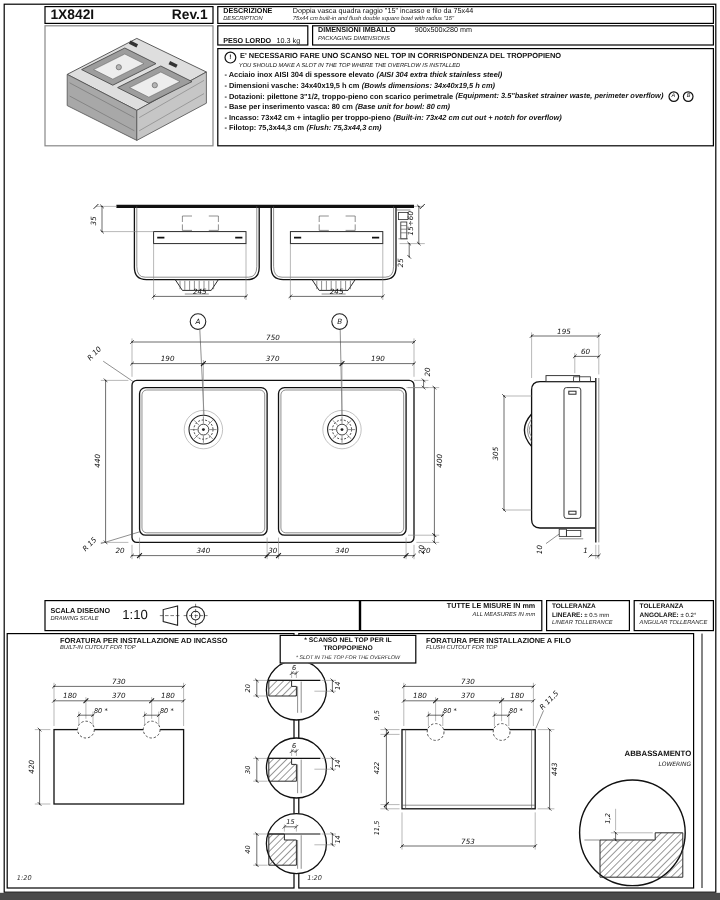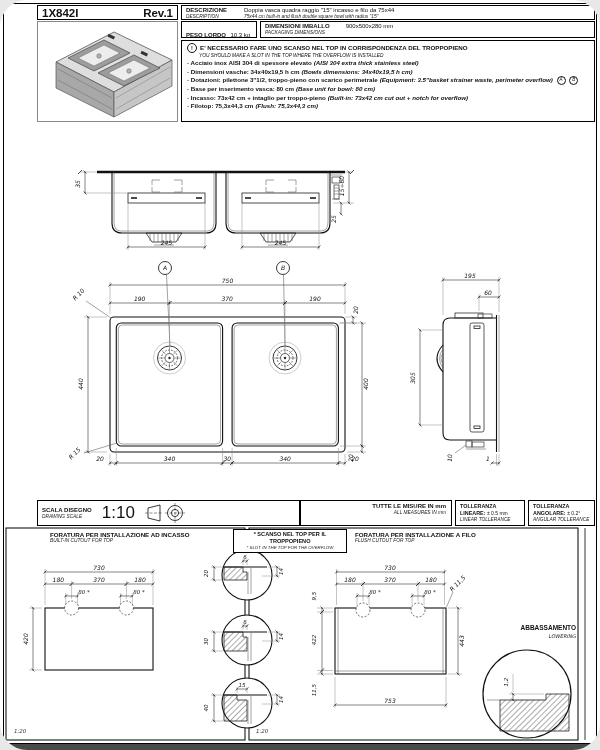--- a/index.html
+++ b/index.html
@@ -1,17 +1,17 @@
 <!DOCTYPE html>
 <html><head>
 <meta charset="utf-8">
 <style>
   html,body{margin:0;padding:0;background:#e8e8e8;}
   .page{position:relative;width:600px;height:750px;background:#fff;overflow:hidden;
-        font-family:"Liberation Sans",sans-serif;color:#111;border-radius:27px;}
+        font-family:"Liberation Sans",sans-serif;color:#111;}
   .frame{position:absolute;left:3px;top:3px;width:592px;height:739px;border:1.4px solid #000;}
   .bottomstrip{position:absolute;left:0;top:744px;width:600px;height:6px;background:#4a4a4a;}
   .box{position:absolute;border:1px solid #000;background:#fff;box-sizing:border-box;}
   .it-lbl{font-weight:bold;font-size:6px;line-height:7px;}
   .en-lbl{font-style:italic;font-size:4.8px;line-height:5.5px;color:#222;}
   .model{font-size:11.5px;font-weight:bold;}
   .val{font-size:6px;line-height:7px;}
   .notes{font-size:6.2px;line-height:8.6px;}
   .notes .warn-it{font-weight:bold;font-size:6.2px;}
   .notes .warn-en{font-style:italic;font-size:4.8px;line-height:6px;padding-left:12px;}
@@ -309,21 +309,21 @@
       <line class="dim" x1="492" y1="341" x2="499" y2="341"></line>
       <text class="dt" x="488" y="339">1</text>
     </g>
   </svg>
 
   <div class="scalebox" style="left:37px;width:263px;display:flex;align-items:center;gap:10px;">
     <div>
       <div class="it-lbl">SCALA DISEGNO</div>
       <div class="en-lbl">DRAWING SCALE</div>
     </div>
-    <div style="font-size:17px;">1:10</div>
+    <div style="font-size:11px;">1:10</div>
     <svg width="42" height="20" viewBox="0 0 42 20" style="position:static;">
       <polygon points="3,5 3,15 15,18 15,2" fill="none" stroke="#222" stroke-width="0.9"></polygon>
       <line x1="0" y1="10" x2="18" y2="10" stroke="#222" stroke-width="0.5" stroke-dasharray="3 1.5"></line>
       <circle cx="30" cy="10" r="7.5" fill="none" stroke="#222" stroke-width="0.9"></circle>
       <circle cx="30" cy="10" r="3.6" fill="none" stroke="#222" stroke-width="0.9"></circle>
       <line x1="20" y1="10" x2="40" y2="10" stroke="#222" stroke-width="0.5" stroke-dasharray="3 1.5"></line>
       <line x1="30" y1="0" x2="30" y2="20" stroke="#222" stroke-width="0.5" stroke-dasharray="3 1.5"></line>
     </svg>
   </div>
   <div class="scalebox" style="left:300px;width:152px;text-align:right;padding-right:5px;">

